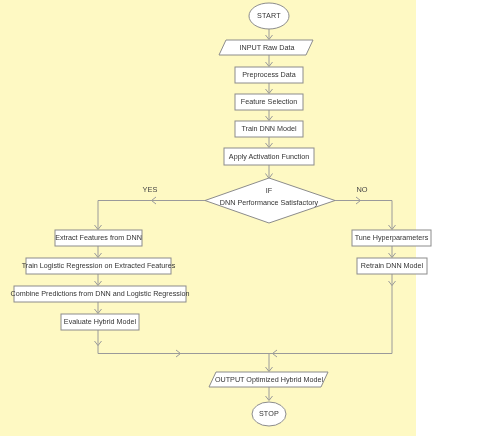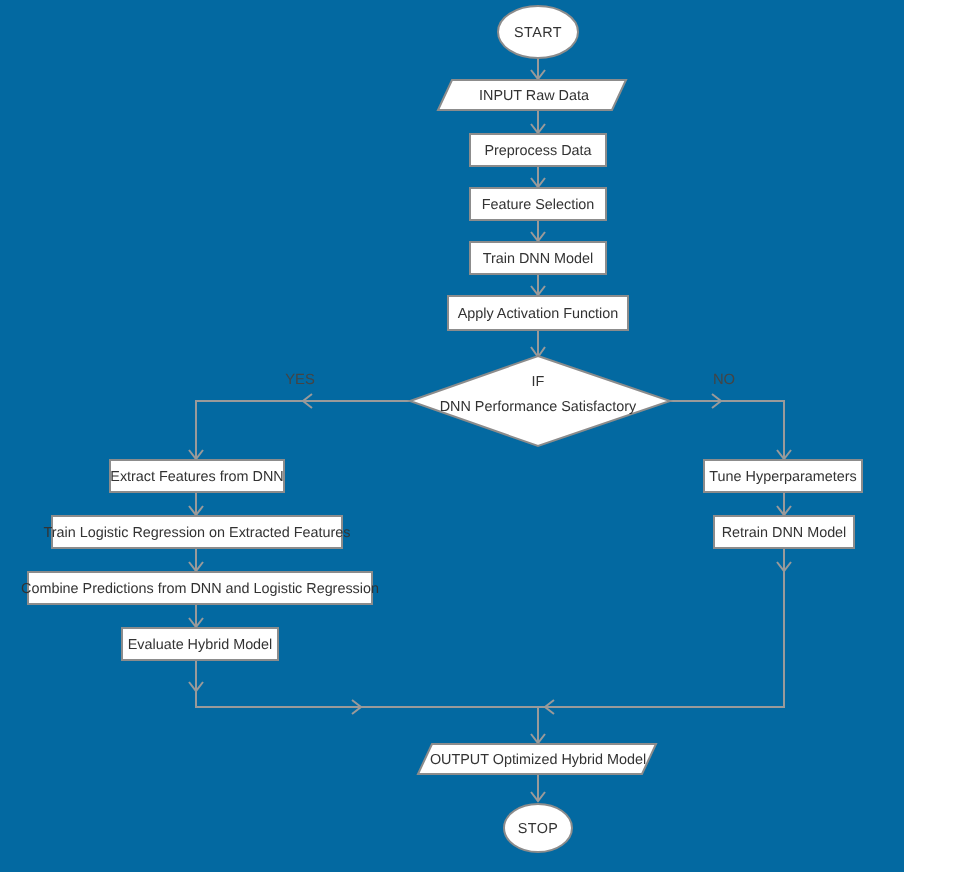--- a/index.html
+++ b/index.html
@@ -8,23 +8,23 @@
     background: #ffffff;
   }
   body {
     width: 480px;
     height: 436px;
     overflow: hidden;
     font-family: "Liberation Sans", sans-serif;
   }
   #flowchart-root {
     position: relative;
-    width: 452px;
+    width: 416px;
     height: 436px;
-    background: #0369a1;
+    background: #fef9c3;
   }
   svg#flow-svg {
     position: absolute;
     top: 0;
     left: 0;
     width: 480px;
     height: 436px;
     display: block;
   }
   .node-shape {

